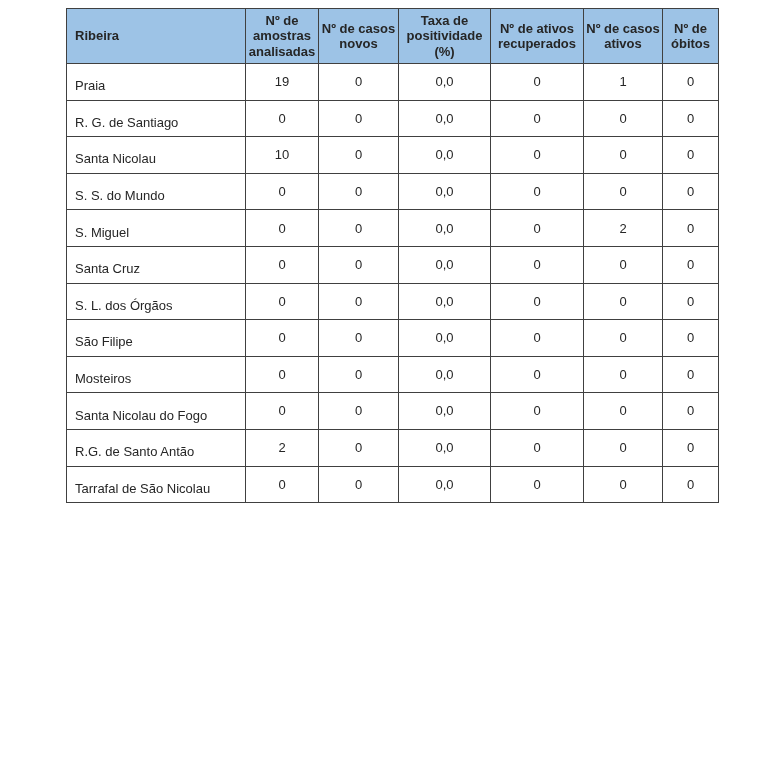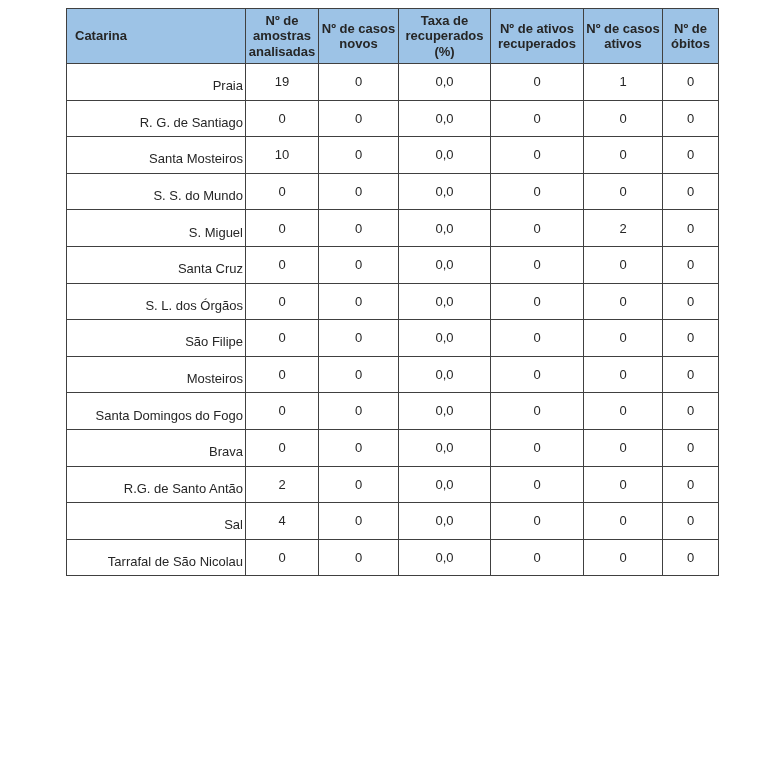--- a/index.html
+++ b/index.html
@@ -46,21 +46,21 @@
     padding-left: 8px;
   }
   table.data-table tbody td {
     height: 29.6px;
     text-align: center;
     vertical-align: middle;
     padding: 0 2px;
     background: #ffffff;
   }
   table.data-table tbody td.cell-concelho {
-    text-align: right;
+    text-align: left;
     padding-left: 8px;
     vertical-align: bottom;
     padding-bottom: 6px;
   }
 </style>
 </head>
 <body>
 
 <div class="page">
   <table class="data-table">
@@ -68,24 +68,24 @@
         <col style="width: 179px;">
         <col style="width: 73px;">
         <col style="width: 80px;">
         <col style="width: 92px;">
         <col style="width: 93px;">
         <col style="width: 79px;">
         <col style="width: 56px;">
       </colgroup>
     <thead>
       <tr>
-          <th class="col-concelho">Catarina</th>
+          <th class="col-concelho">Ribeira</th>
           <th>Nº de amostras analisadas</th>
           <th>Nº de casos novos</th>
-          <th>Taxa de recuperados (%)</th>
+          <th>Taxa de positividade (%)</th>
           <th>Nº de ativos recuperados</th>
           <th>Nº de casos ativos</th>
           <th>Nº de óbitos</th>
         </tr>
     </thead>
     <tbody>
         <tr>
           <td class="cell-concelho">Praia</td>
           <td>19</td>
           <td>0</td>
@@ -97,21 +97,21 @@
         <tr>
           <td class="cell-concelho">R. G. de Santiago</td>
           <td>0</td>
           <td>0</td>
           <td>0,0</td>
           <td>0</td>
           <td>0</td>
           <td>0</td>
         </tr>
         <tr>
-          <td class="cell-concelho">Santa Mosteiros</td>
+          <td class="cell-concelho">Santa Nicolau</td>
           <td>10</td>
           <td>0</td>
           <td>0,0</td>
           <td>0</td>
           <td>0</td>
           <td>0</td>
         </tr>
         <tr>
           <td class="cell-concelho">S. S. do Mundo</td>
           <td>0</td>
@@ -160,49 +160,31 @@
         <tr>
           <td class="cell-concelho">Mosteiros</td>
           <td>0</td>
           <td>0</td>
           <td>0,0</td>
           <td>0</td>
           <td>0</td>
           <td>0</td>
         </tr>
         <tr>
-          <td class="cell-concelho">Santa Domingos do Fogo</td>
-          <td>0</td>
-          <td>0</td>
-          <td>0,0</td>
-          <td>0</td>
-          <td>0</td>
-          <td>0</td>
-        </tr>
-        <tr>
-          <td class="cell-concelho">Brava</td>
+          <td class="cell-concelho">Santa Nicolau do Fogo</td>
           <td>0</td>
           <td>0</td>
           <td>0,0</td>
           <td>0</td>
           <td>0</td>
           <td>0</td>
         </tr>
         <tr>
           <td class="cell-concelho">R.G. de Santo Antão</td>
           <td>2</td>
-          <td>0</td>
-          <td>0,0</td>
-          <td>0</td>
-          <td>0</td>
-          <td>0</td>
-        </tr>
-        <tr>
-          <td class="cell-concelho">Sal</td>
-          <td>4</td>
           <td>0</td>
           <td>0,0</td>
           <td>0</td>
           <td>0</td>
           <td>0</td>
         </tr>
         <tr>
           <td class="cell-concelho">Tarrafal de São Nicolau</td>
           <td>0</td>
           <td>0</td>

